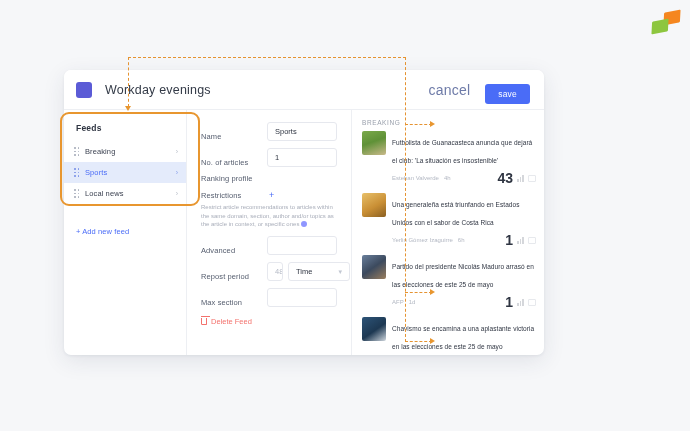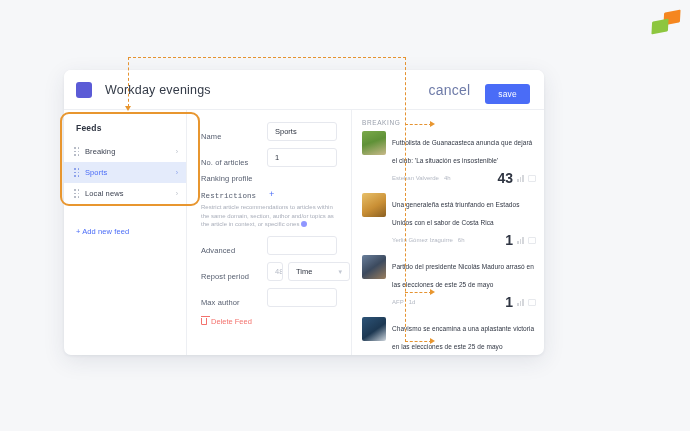--- a/index.html
+++ b/index.html
@@ -294,21 +294,21 @@
           <span class="fctl">
             <span class="inputbox">1</span>
           </span>
         </div>
 
         <div class="frow">
           <span class="flabel">Ranking profile</span>
         </div>
 
 
-        <div class="frow" style="margin-bottom:4px;font-family:Liberation Mono, monospace;">
+        <div class="frow" style="margin-bottom:4px;">
           <span class="flabel">Restrictions</span>
           <span class="fctl">
             <span class="plus">+</span>
           </span>
         </div>
 
         <div class="hint"><span>Restrict article recommendations to articles within the same domain, section, author and/or topics as the article in context, or specific ones</span><span class="info-dot"></span></div>
 
         <div class="frow">
           <span class="flabel">Advanced</span>
@@ -324,21 +324,21 @@
               <span class="inputbox main muted">48 (As defined in Glob...</span>
               <span class="inputbox unit">
                 <span>Time</span>
                 <span class="dd">▾</span>
               </span>
             </span>
           </span>
         </div>
 
         <div class="frow">
-          <span class="flabel">Max author</span>
+          <span class="flabel">Max section</span>
           <span class="fctl">
             <span class="inputbox"></span>
           </span>
         </div>
 
         <div class="delete-feed">
           <span class="trash"></span>
           <span>Delete Feed</span>
         </div>
       </div>

